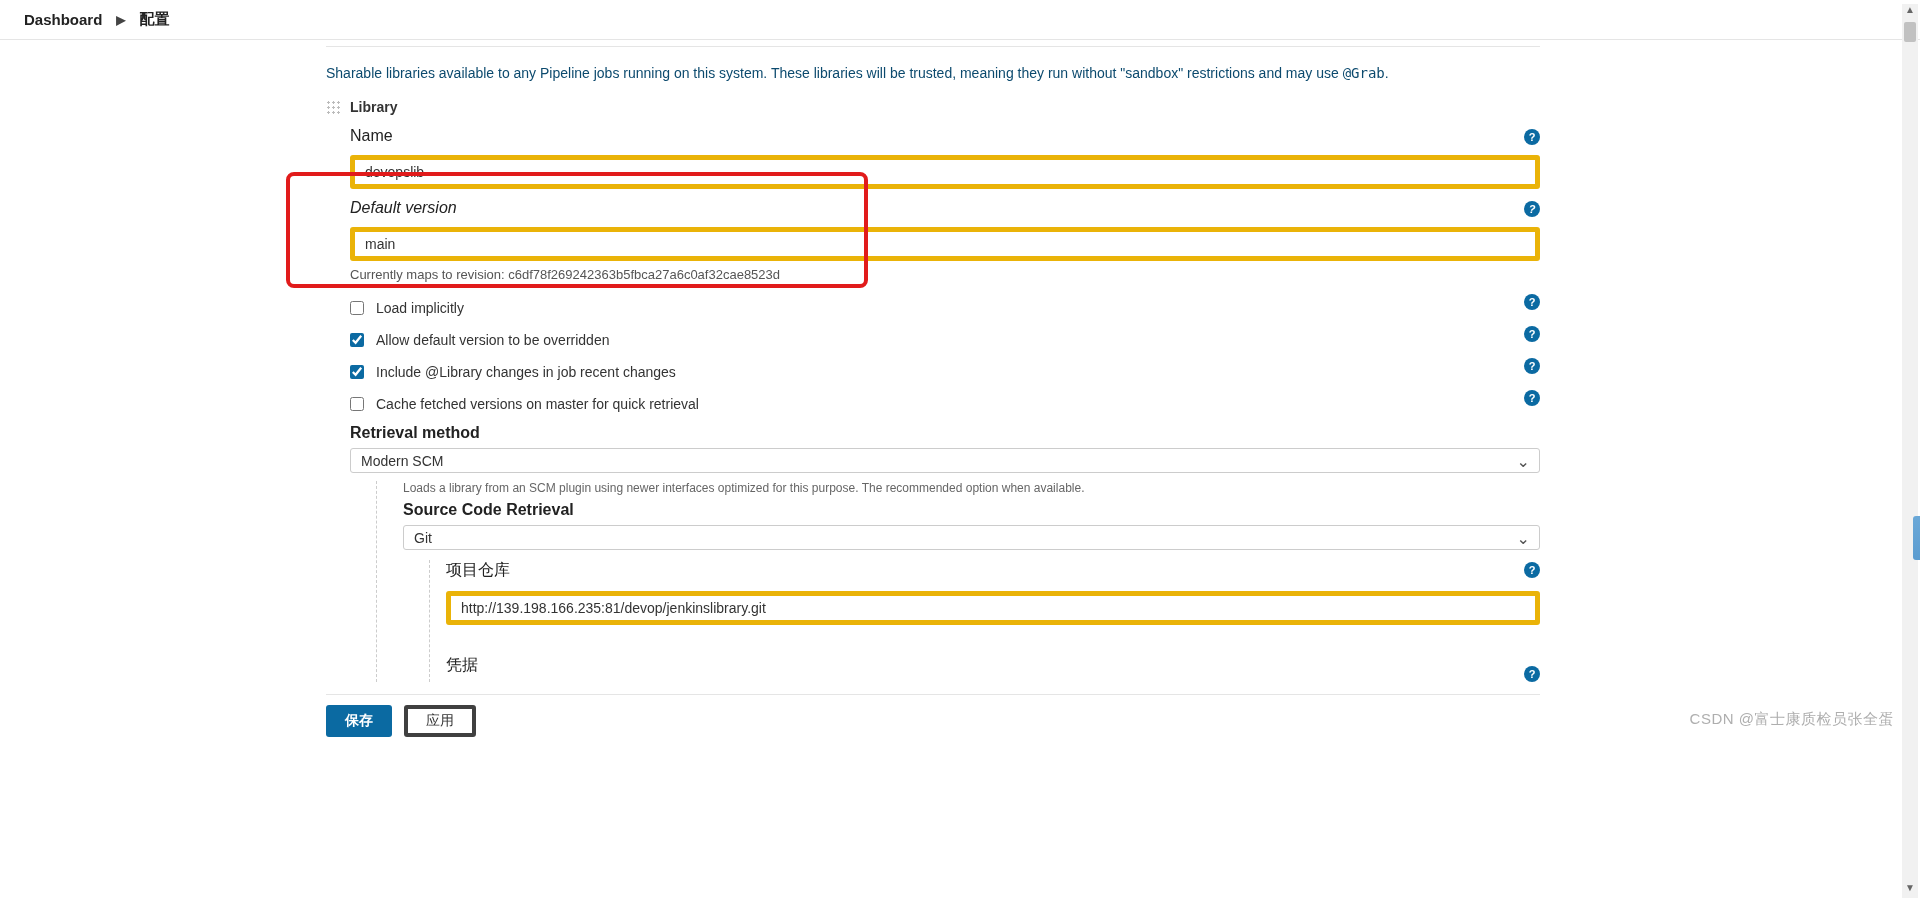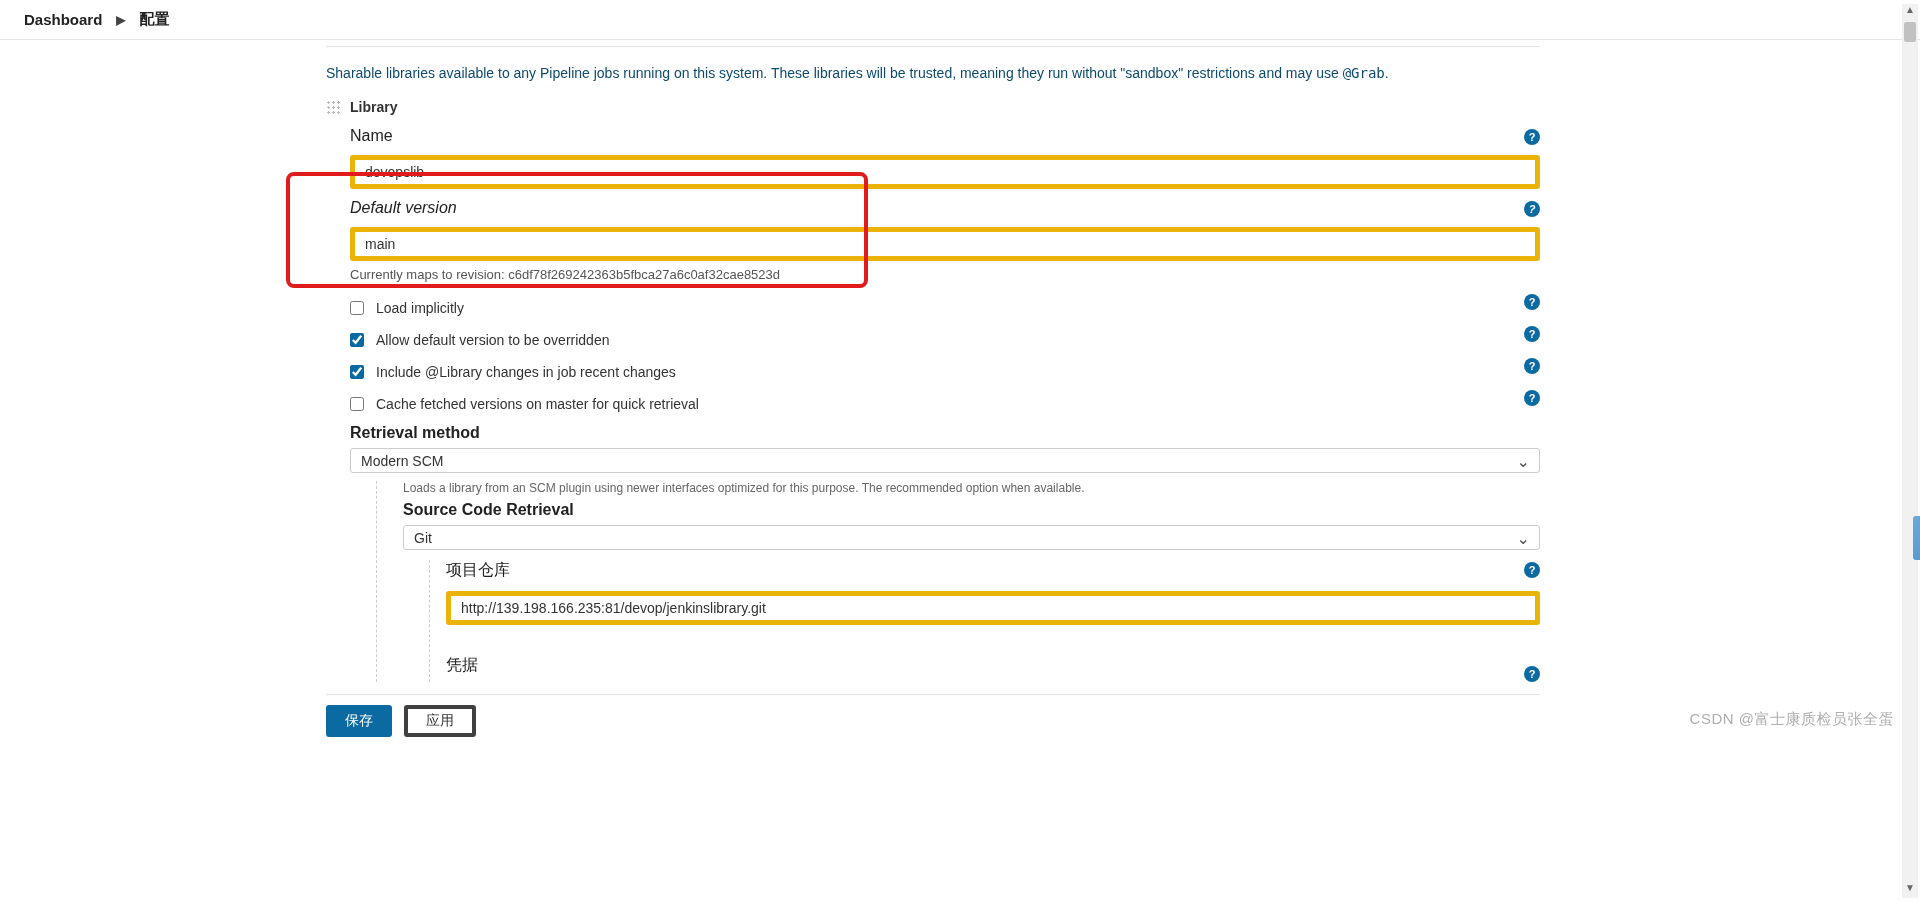--- a/index.html
+++ b/index.html
@@ -195,21 +195,21 @@
     height: 32px;
     padding: 0 18px;
     border-radius: 3px;
     font-size: 14px;
     cursor: pointer;
     border: 1px solid transparent;
   }
   .btn-primary {
     background: #0b6aa2;
     color: #fff;
-    font-weight: 400;
+    font-weight: 700;
   }
   .btn-secondary {
     background: #fff;
     color: #333;
     border: 4px solid #404040;
   }
 
   
   .v-scroll {
     position: absolute;

